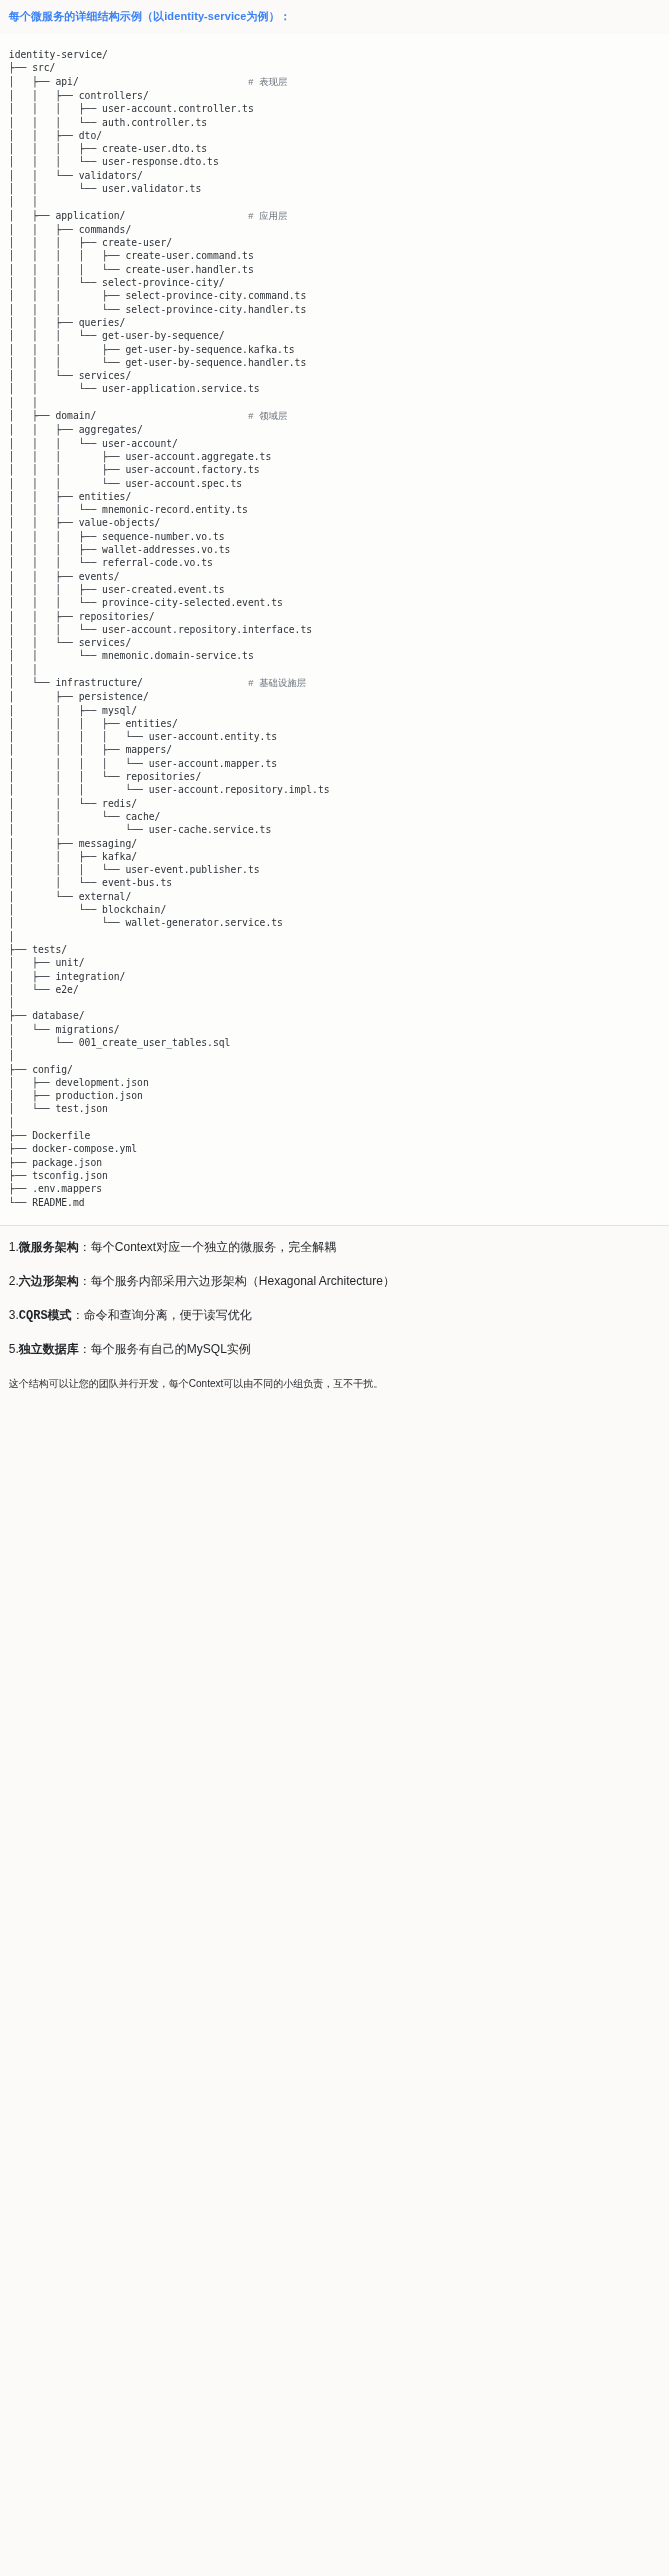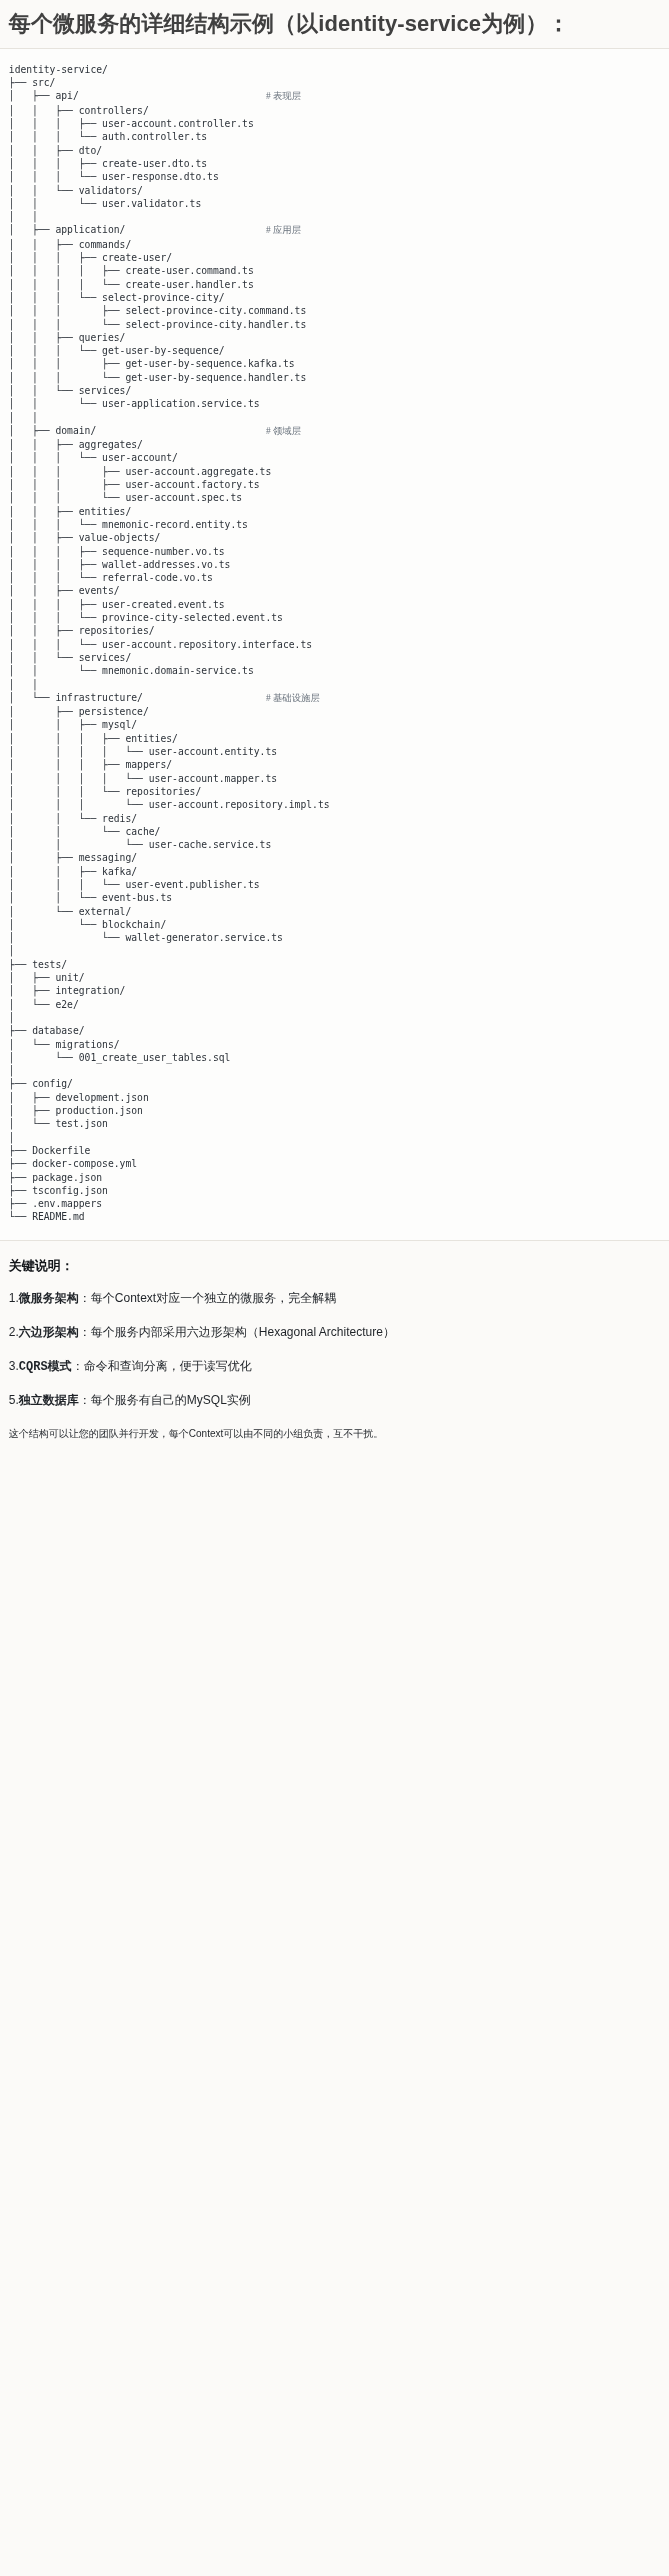--- a/index.html
+++ b/index.html
@@ -9,26 +9,26 @@
   }
   body {
     width: 669px;
     font-family: "Liberation Sans", "DejaVu Sans", sans-serif;
     color: #1f2328;
     -webkit-font-smoothing: antialiased;
   }
 
   
   .doc-title {
-    font-size: 22px;
+    font-size: 11px;
     font-weight: bold;
     line-height: 1.35;
     padding: 8.8px 8.8px 10px 8.8px;
     margin: 0;
-    color: #404040;
+    color: #3b82f6;
     letter-spacing: 0.1px;
   }
   .rule {
     height: 0.6px;
     background: #e6e3dd;
     border: 0;
     margin: 0;
   }
 
   
@@ -40,23 +40,22 @@
     margin: 0;
     font-family: "DejaVu Sans Mono", "Liberation Mono", monospace;
     font-size: 9.7px;
     line-height: 13.3px;
     color: #2b3138;
     white-space: pre;
     tab-size: 4;
   }
   pre.tree .cmt {
     color: #6a737d;
-    font-family: Liberation Serif, serif;
+    font-family: Liberation Mono, monospace;
     font-size: 9.4px;
-    margin-left: 18px;
   }
 
   
   .notes {
     padding: 12.5px 8.8px 19px 8.8px;
     background: #fbfaf8;
   }
   .notes h2 {
     font-size: 13px;
     font-weight: bold;
@@ -170,21 +169,20 @@
 <span><span>├── docker-compose.yml</span></span>
 <span><span>├── package.json</span></span>
 <span><span>├── tsconfig.json</span></span>
 <span><span>├── .env.mappers</span></span>
 <span><span>└── README.md</span></span></pre>
 </section>
 
 <hr class="rule">
 
 <section class="notes">
-  <h2>关键说明：</h2>
   <div id="notes-list">
       <p class="note-item"><span class="num">1.</span><span class="lead">微服务架构</span><span>：</span><span>每个Context对应一个独立的微服务，完全解耦</span></p>
       <p class="note-item"><span class="num">2.</span><span class="lead">六边形架构</span><span>：</span><span>每个服务内部采用六边形架构（Hexagonal Architecture）</span></p>
       <p class="note-item"><span class="num">3.</span><span class="lead">CQRS模式</span><span>：</span><span>命令和查询分离，便于读写优化</span></p>
       <p class="note-item"><span class="num">5.</span><span class="lead">独立数据库</span><span>：</span><span>每个服务有自己的MySQL实例</span></p>
     </div>
   <p class="closing">这个结构可以让您的团队并行开发，每个Context可以由不同的小组负责，互不干扰。</p>
 </section>
 
 

